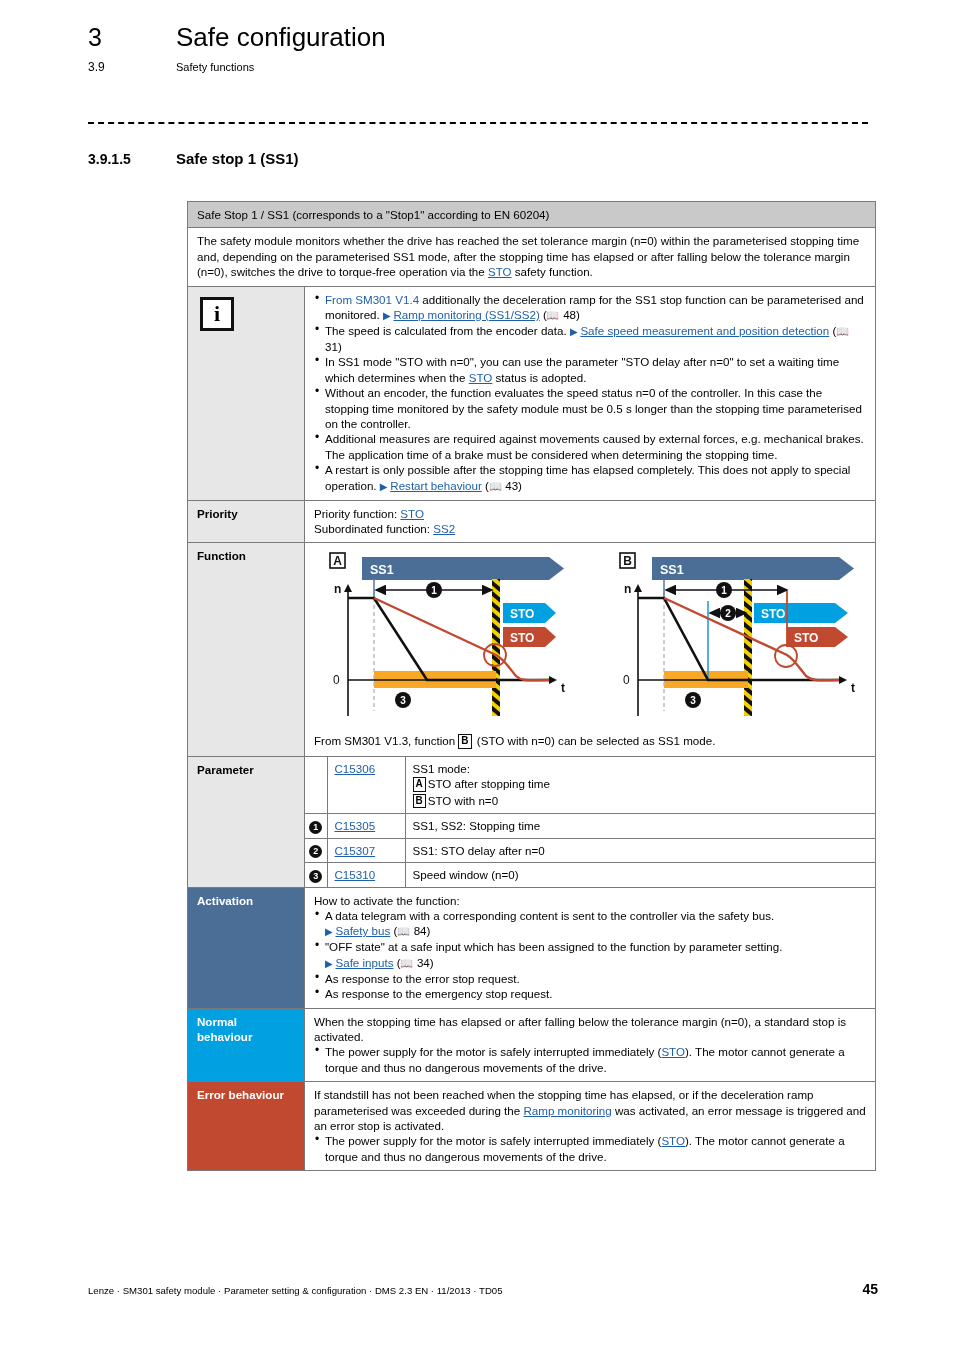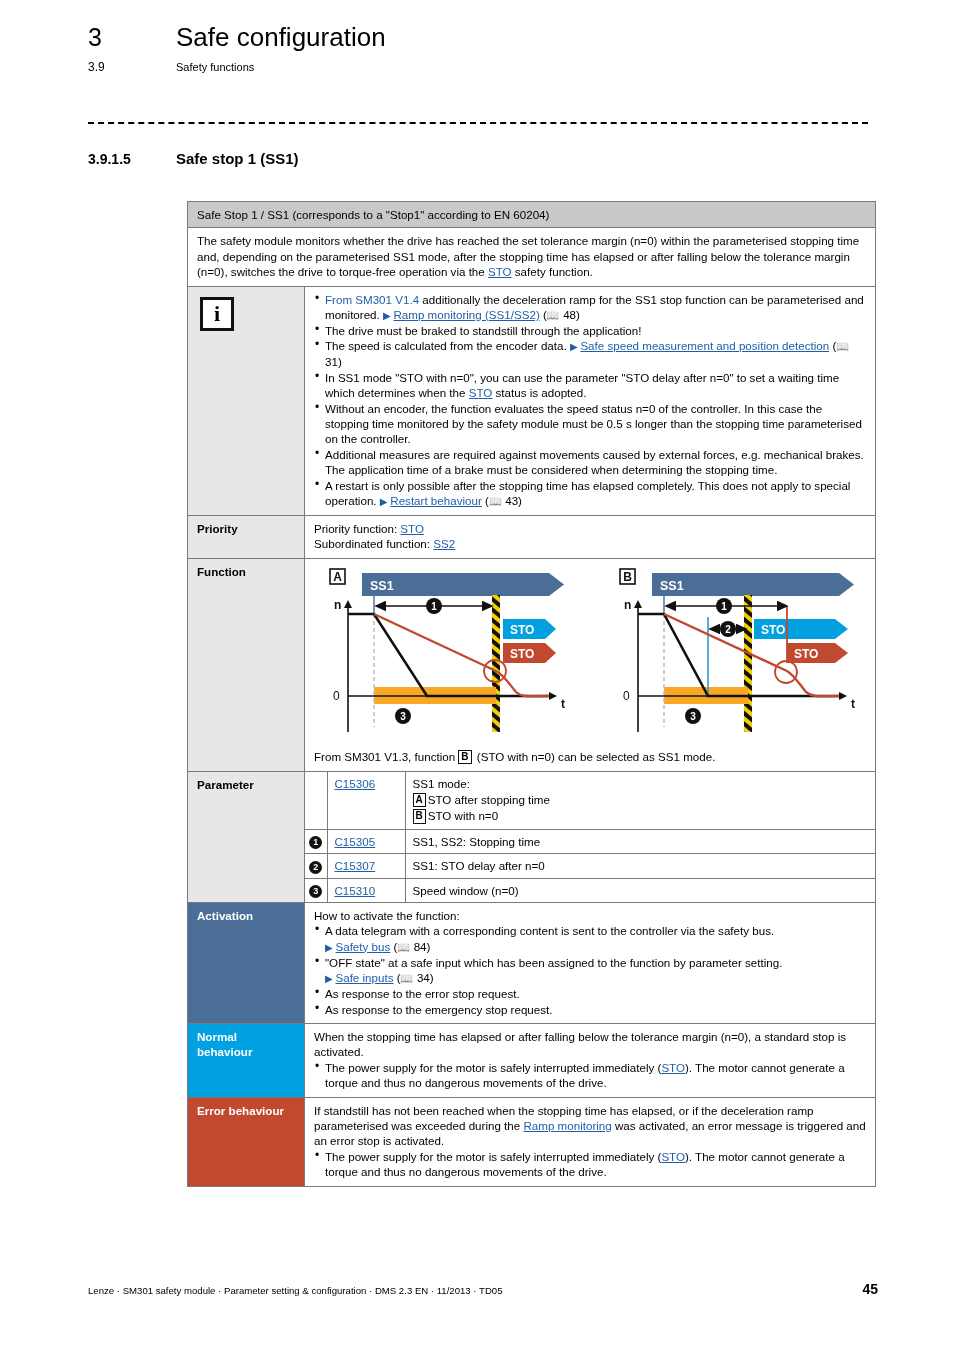--- a/index.html
+++ b/index.html
@@ -158,21 +158,20 @@
       </div>
     </div>
 
     <div class="trow">
       <div class="lbl icon-cell">
         <div class="info-box">i</div>
       </div>
       <div class="cnt">
         <ul class="b">
           <li><span class="blue-txt">From SM301 V1.4</span><span> additionally the deceleration ramp for the SS1 stop function can be parameterised and monitored. </span><span class="arrw">▶&nbsp;</span><a class="xref" href="#">Ramp monitoring (SS1/SS2)</a><span> (<span class="bookicon">📖</span> <span>48</span>)</span></li>
-          <li><span>The drive must be braked to standstill through the application!</span></li>
           <li><span>The speed is calculated from the encoder data. </span><span class="arrw">▶&nbsp;</span><a class="xref" href="#">Safe speed measurement and position detection</a><span> (<span class="bookicon">📖</span> <span>31</span>)</span></li>
           <li><span>In SS1 mode "STO with n=0", you can use the parameter "STO delay after n=0" to set a waiting time which determines when the </span><a class="link" href="#">STO</a><span> status is adopted.</span></li>
           <li><span>Without an encoder, the function evaluates the speed status n=0 of the controller. In this case the stopping time monitored by the safety module must be 0.5 s longer than the stopping time parameterised on the controller.</span></li>
           <li><span>Additional measures are required against movements caused by external forces, e.g. mechanical brakes. The application time of a brake must be considered when determining the stopping time.</span></li>
           <li><span>A restart is only possible after the stopping time has elapsed completely. This does not apply to special operation. </span><span class="arrw">▶&nbsp;</span><a class="xref" href="#">Restart behaviour</a><span> (<span class="bookicon">📖</span> <span>43</span>)</span></li>
         </ul>
       </div>
     </div>
 
     <div class="trow">

